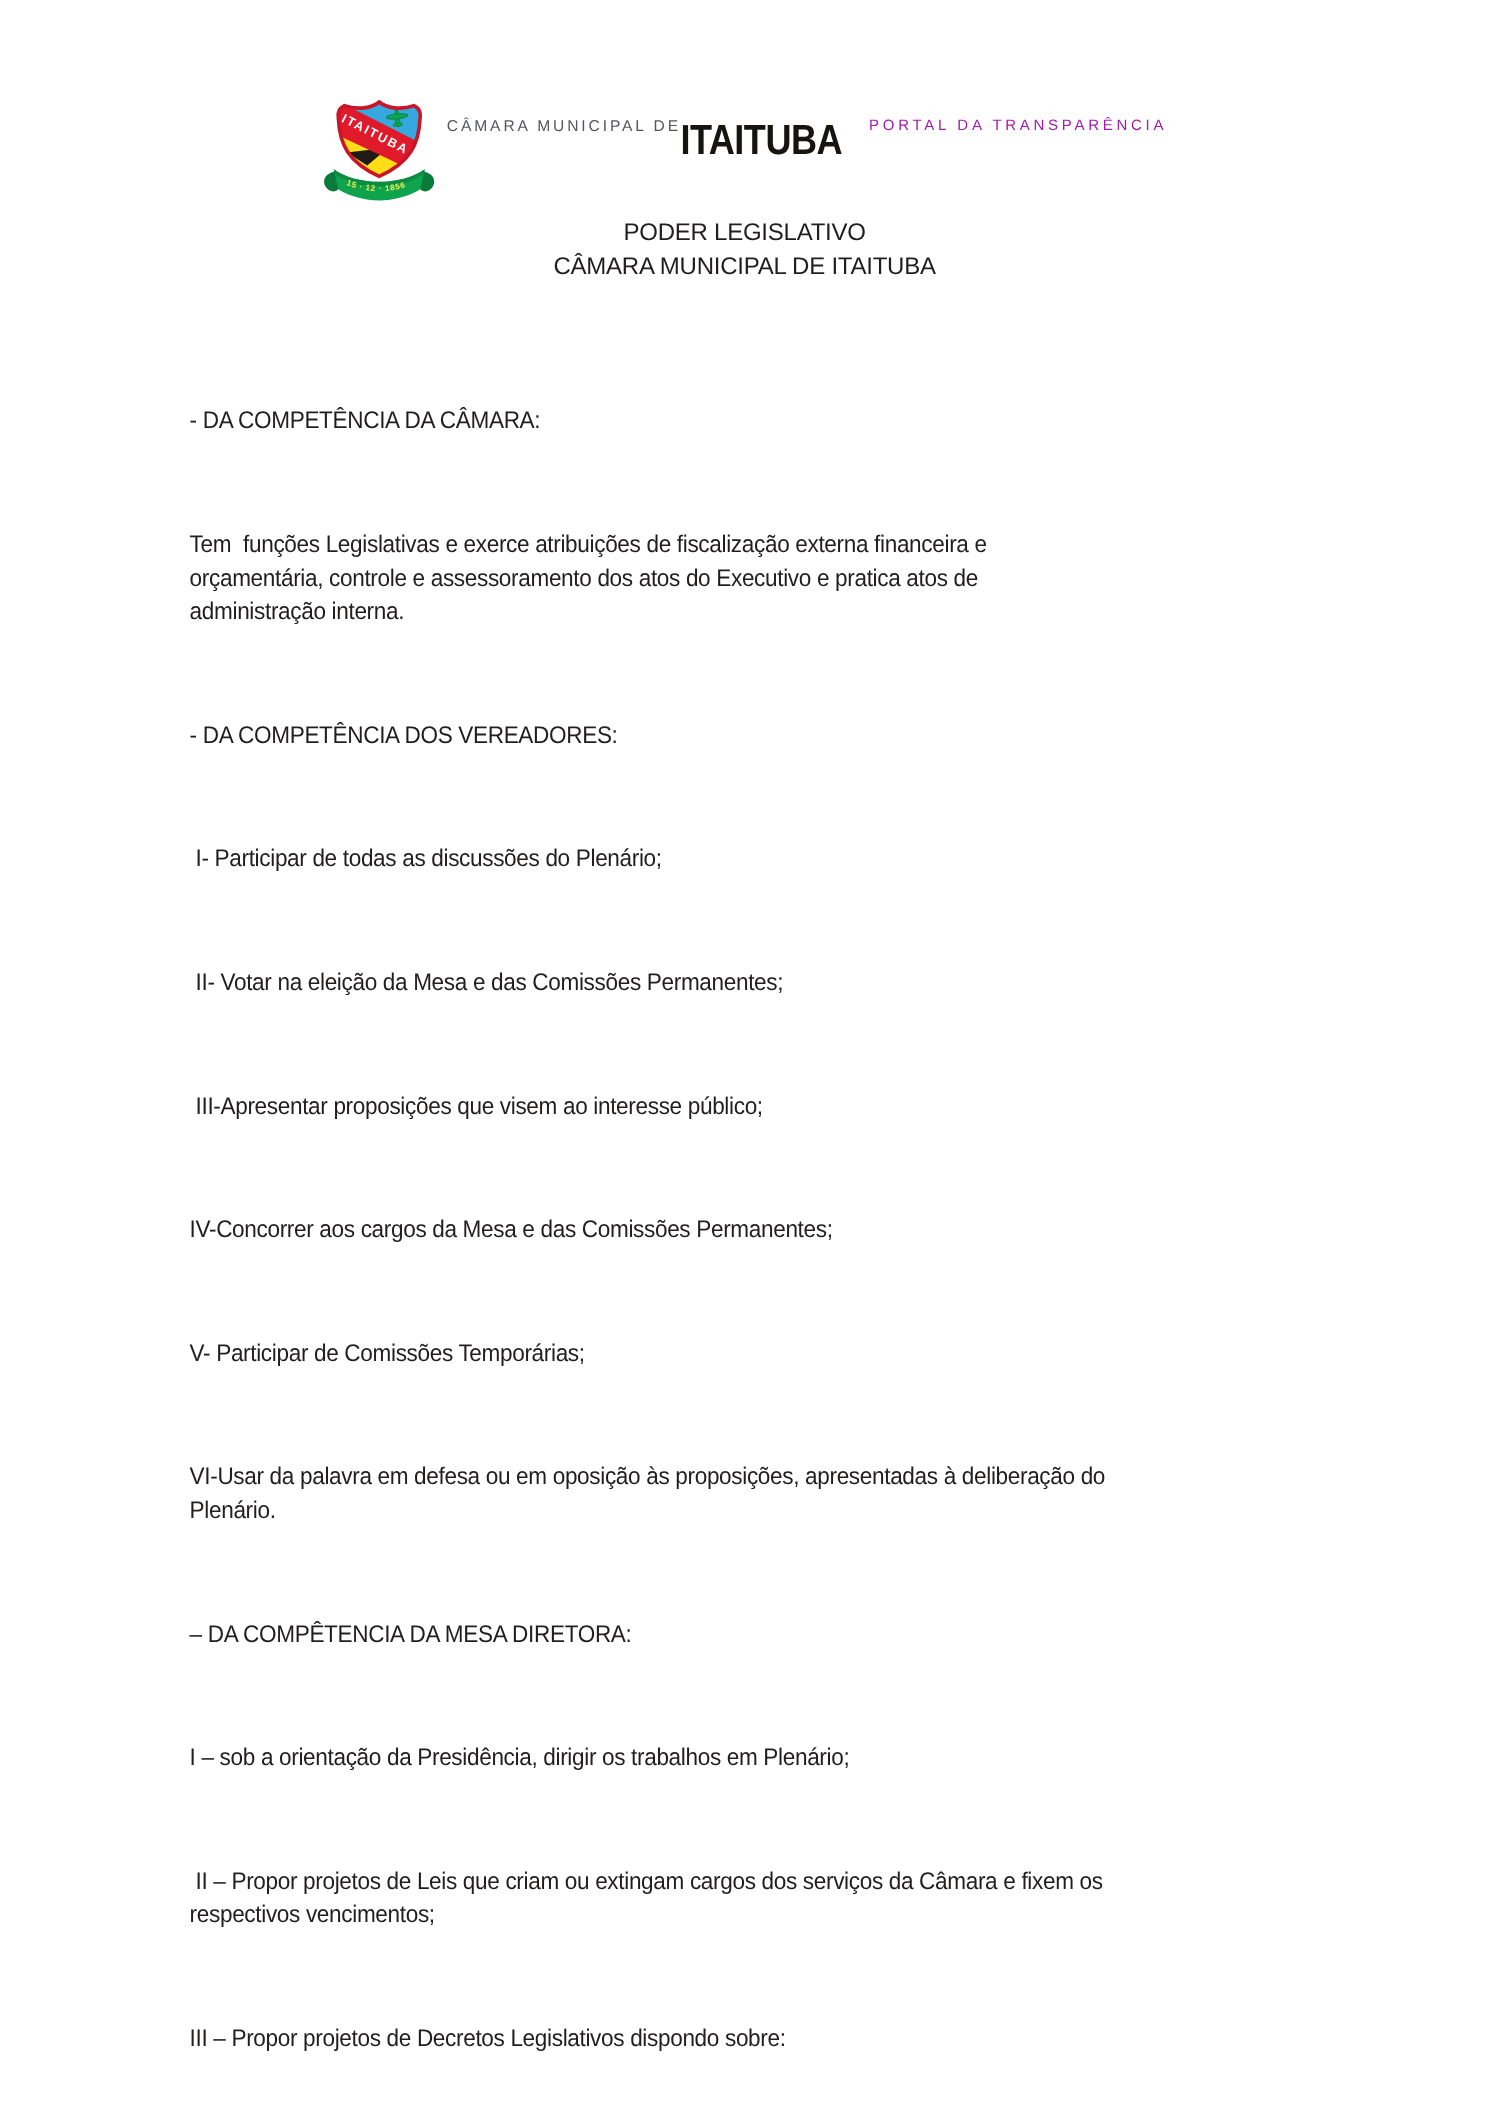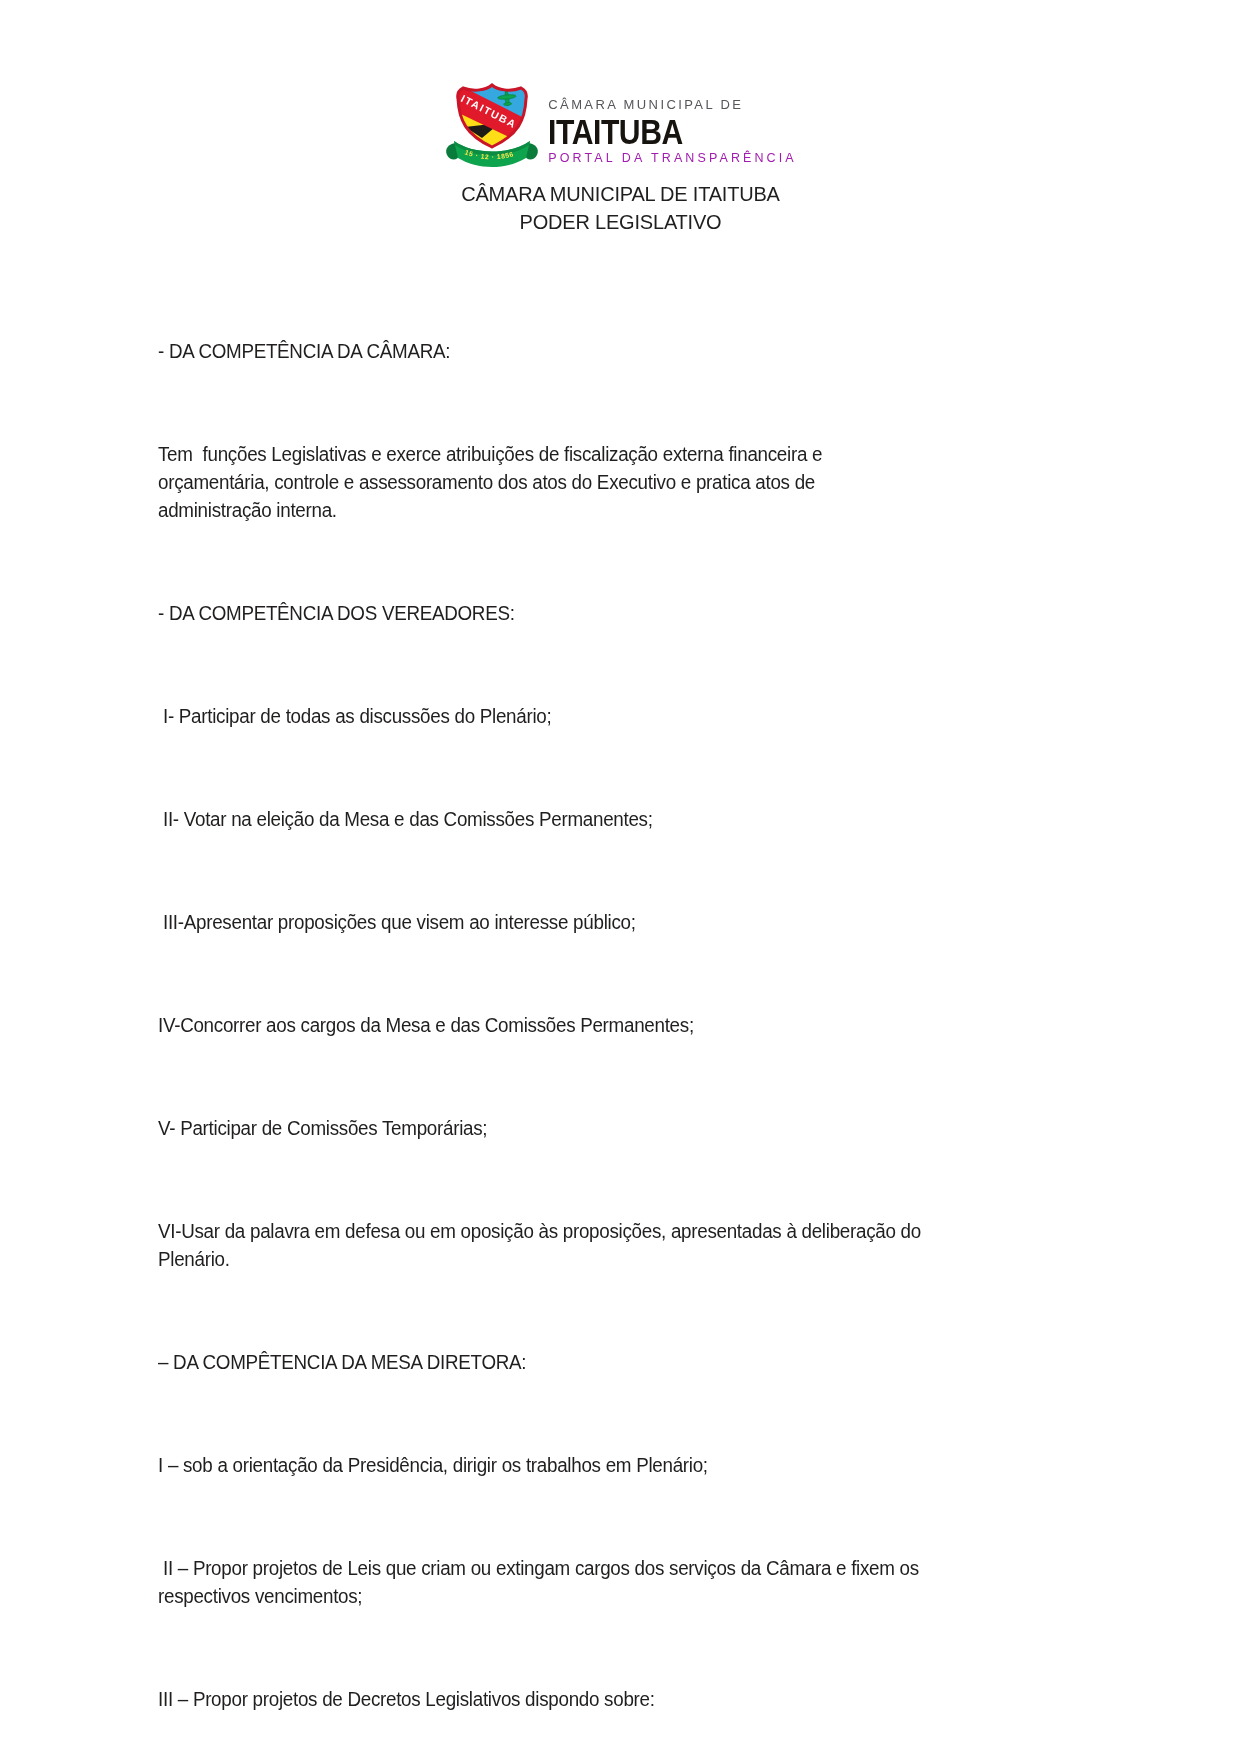--- a/index.html
+++ b/index.html
@@ -18,21 +18,21 @@
     left: 0;
     width: 100%;
     display: flex;
     flex-direction: column;
     align-items: center;
   }
   .logo { display: flex; align-items: flex-start; }
   .coat { display: block; }
   .wordmark {
     display: flex;
-    flex-direction: column;
+    flex-direction: row;
     margin-left: 8px;
     padding-top: 15px;
   }
   .wm-top {
     font-size: 13px;
     letter-spacing: 2.4px;
     color: #55565a;
     white-space: nowrap;
   }
   .wm-main {
@@ -121,22 +121,22 @@
       </svg>
 
       <div class="wordmark">
         <div class="wm-top">CÂMARA MUNICIPAL DE</div>
         <div class="wm-main">ITAITUBA</div>
         <div class="wm-bottom">PORTAL DA TRANSPARÊNCIA</div>
       </div>
     </div>
 
     <div class="titles">
+      <div>PODER LEGISLATIVO</div>
       <div>CÂMARA MUNICIPAL DE ITAITUBA</div>
-      <div>PODER LEGISLATIVO</div>
     </div>
   </div>
 
   <div class="content">
     <p>- DA COMPETÊNCIA DA CÂMARA:</p>
     <p>Tem  funções Legislativas e exerce atribuições de fiscalização externa financeira e
 orçamentária, controle e assessoramento dos atos do Executivo e pratica atos de
 administração interna.</p>
     <p>- DA COMPETÊNCIA DOS VEREADORES:</p>
     <p> I- Participar de todas as discussões do Plenário;</p>

